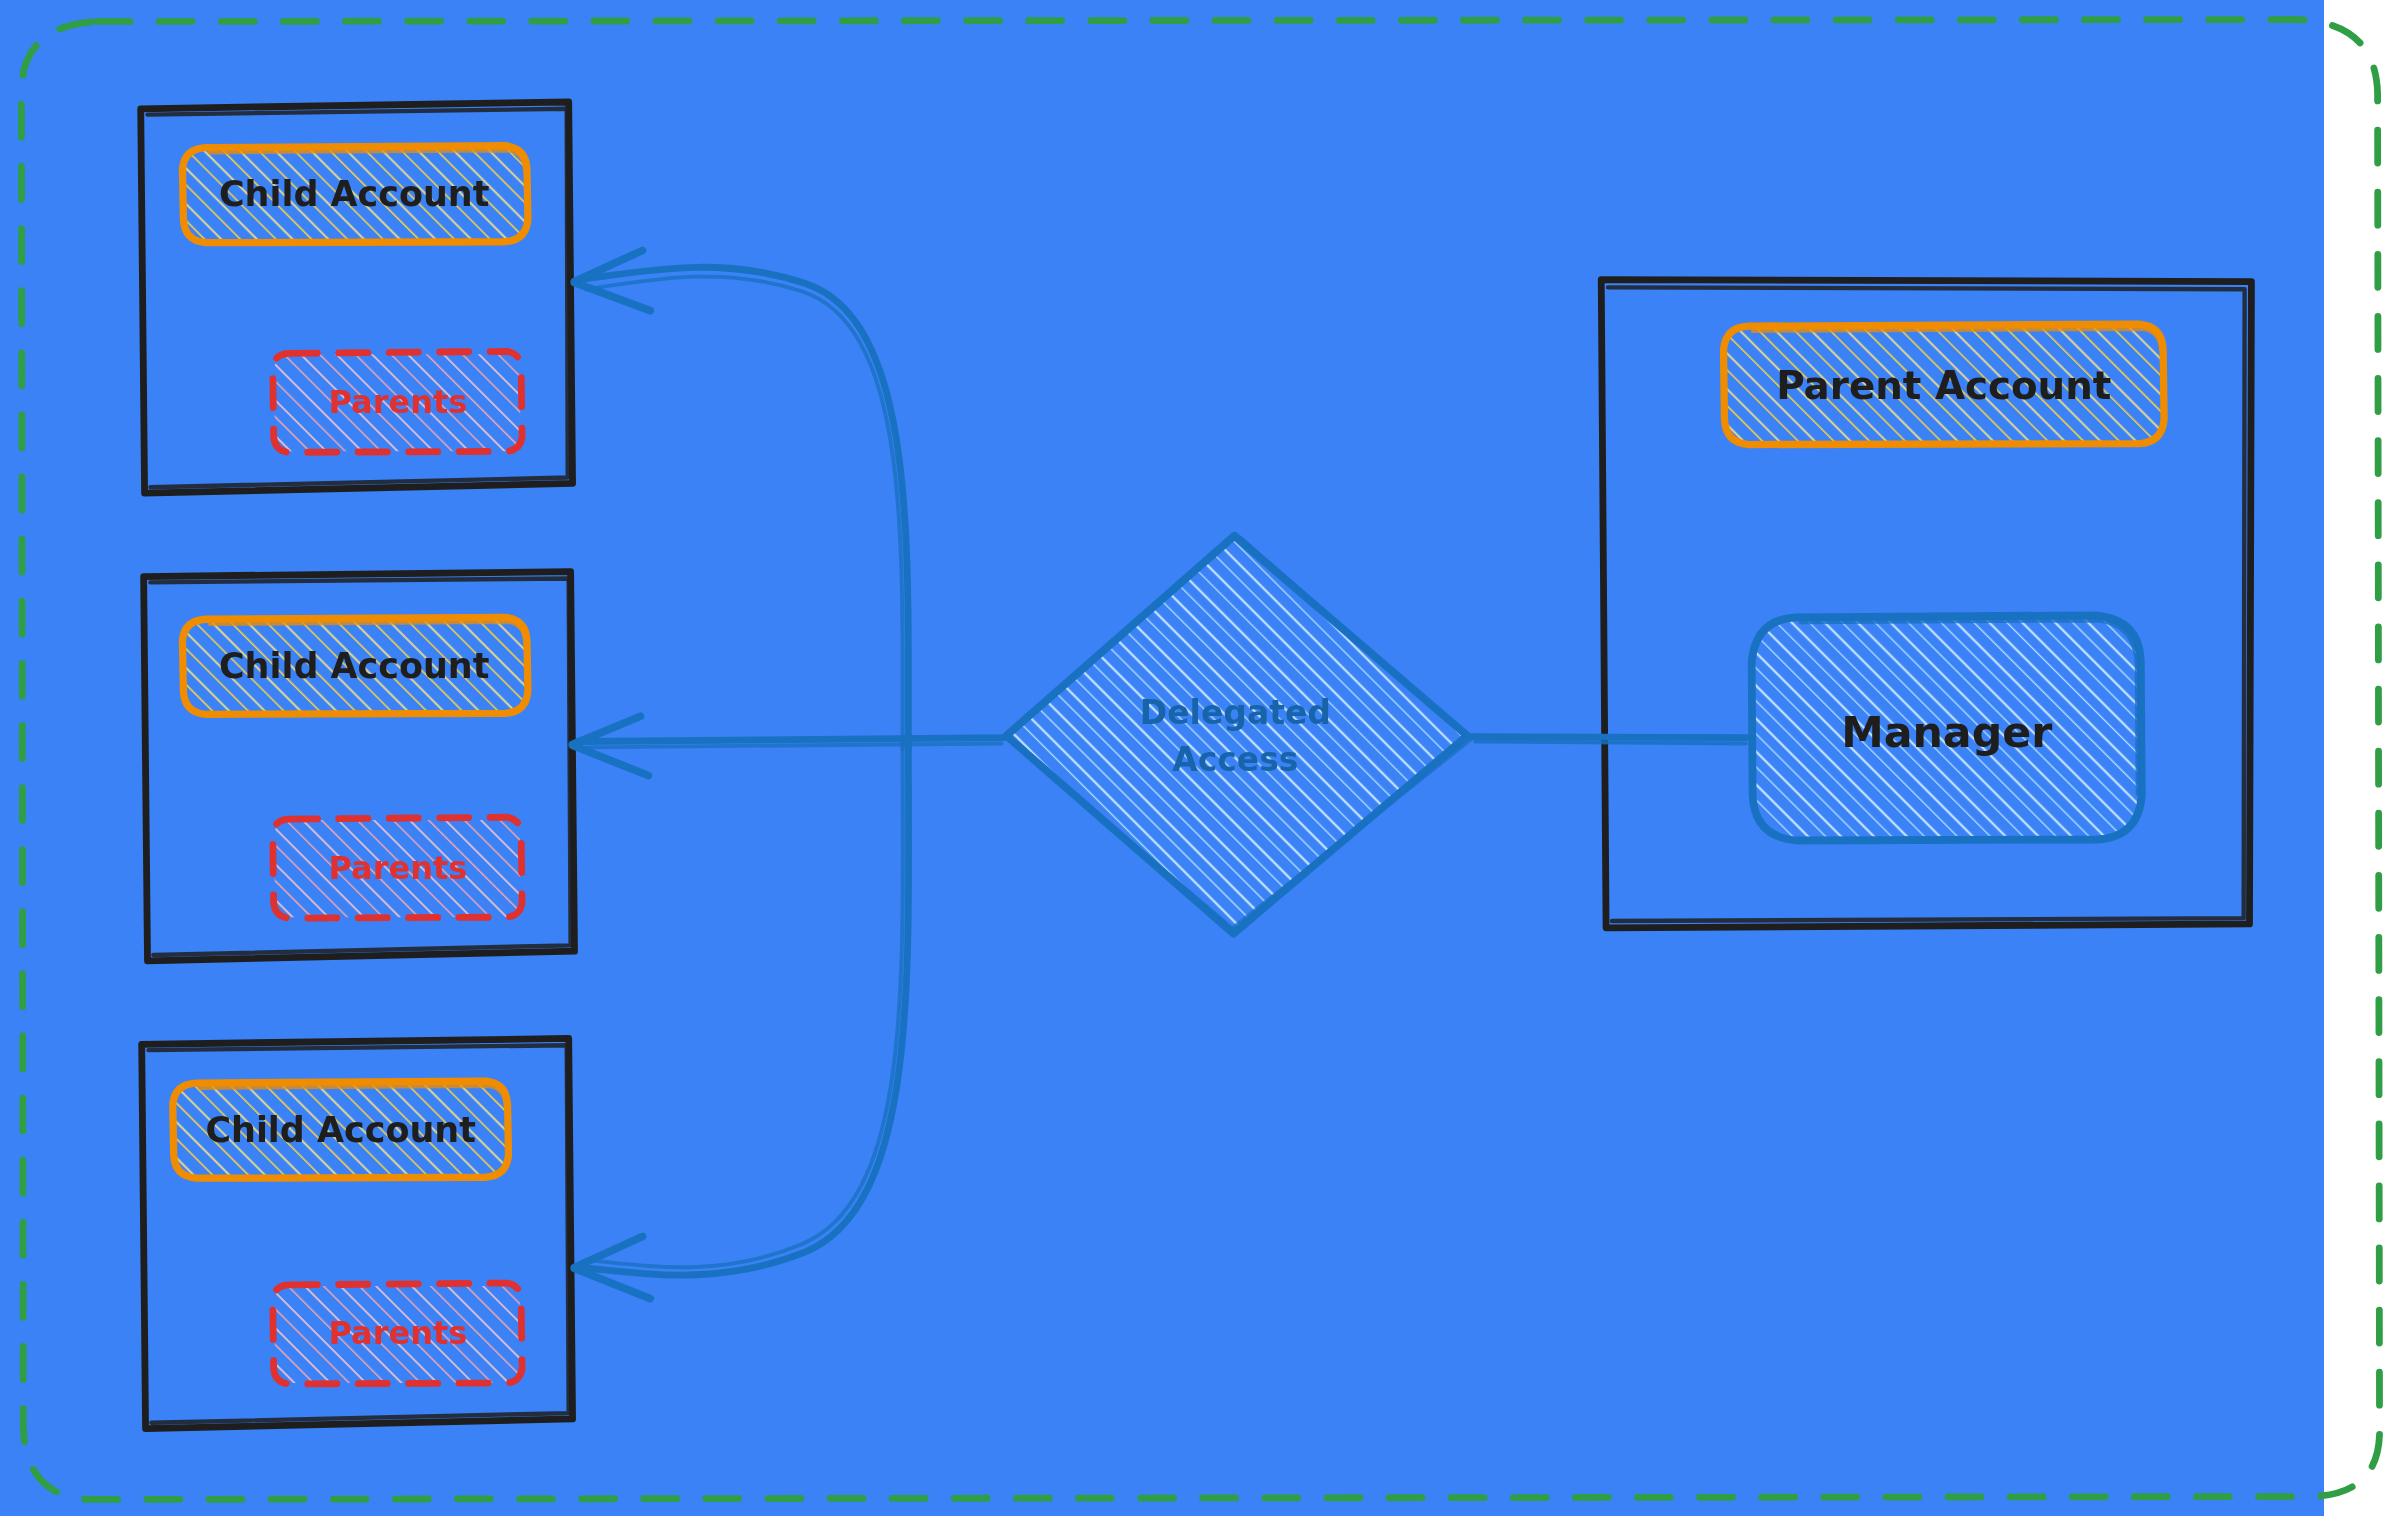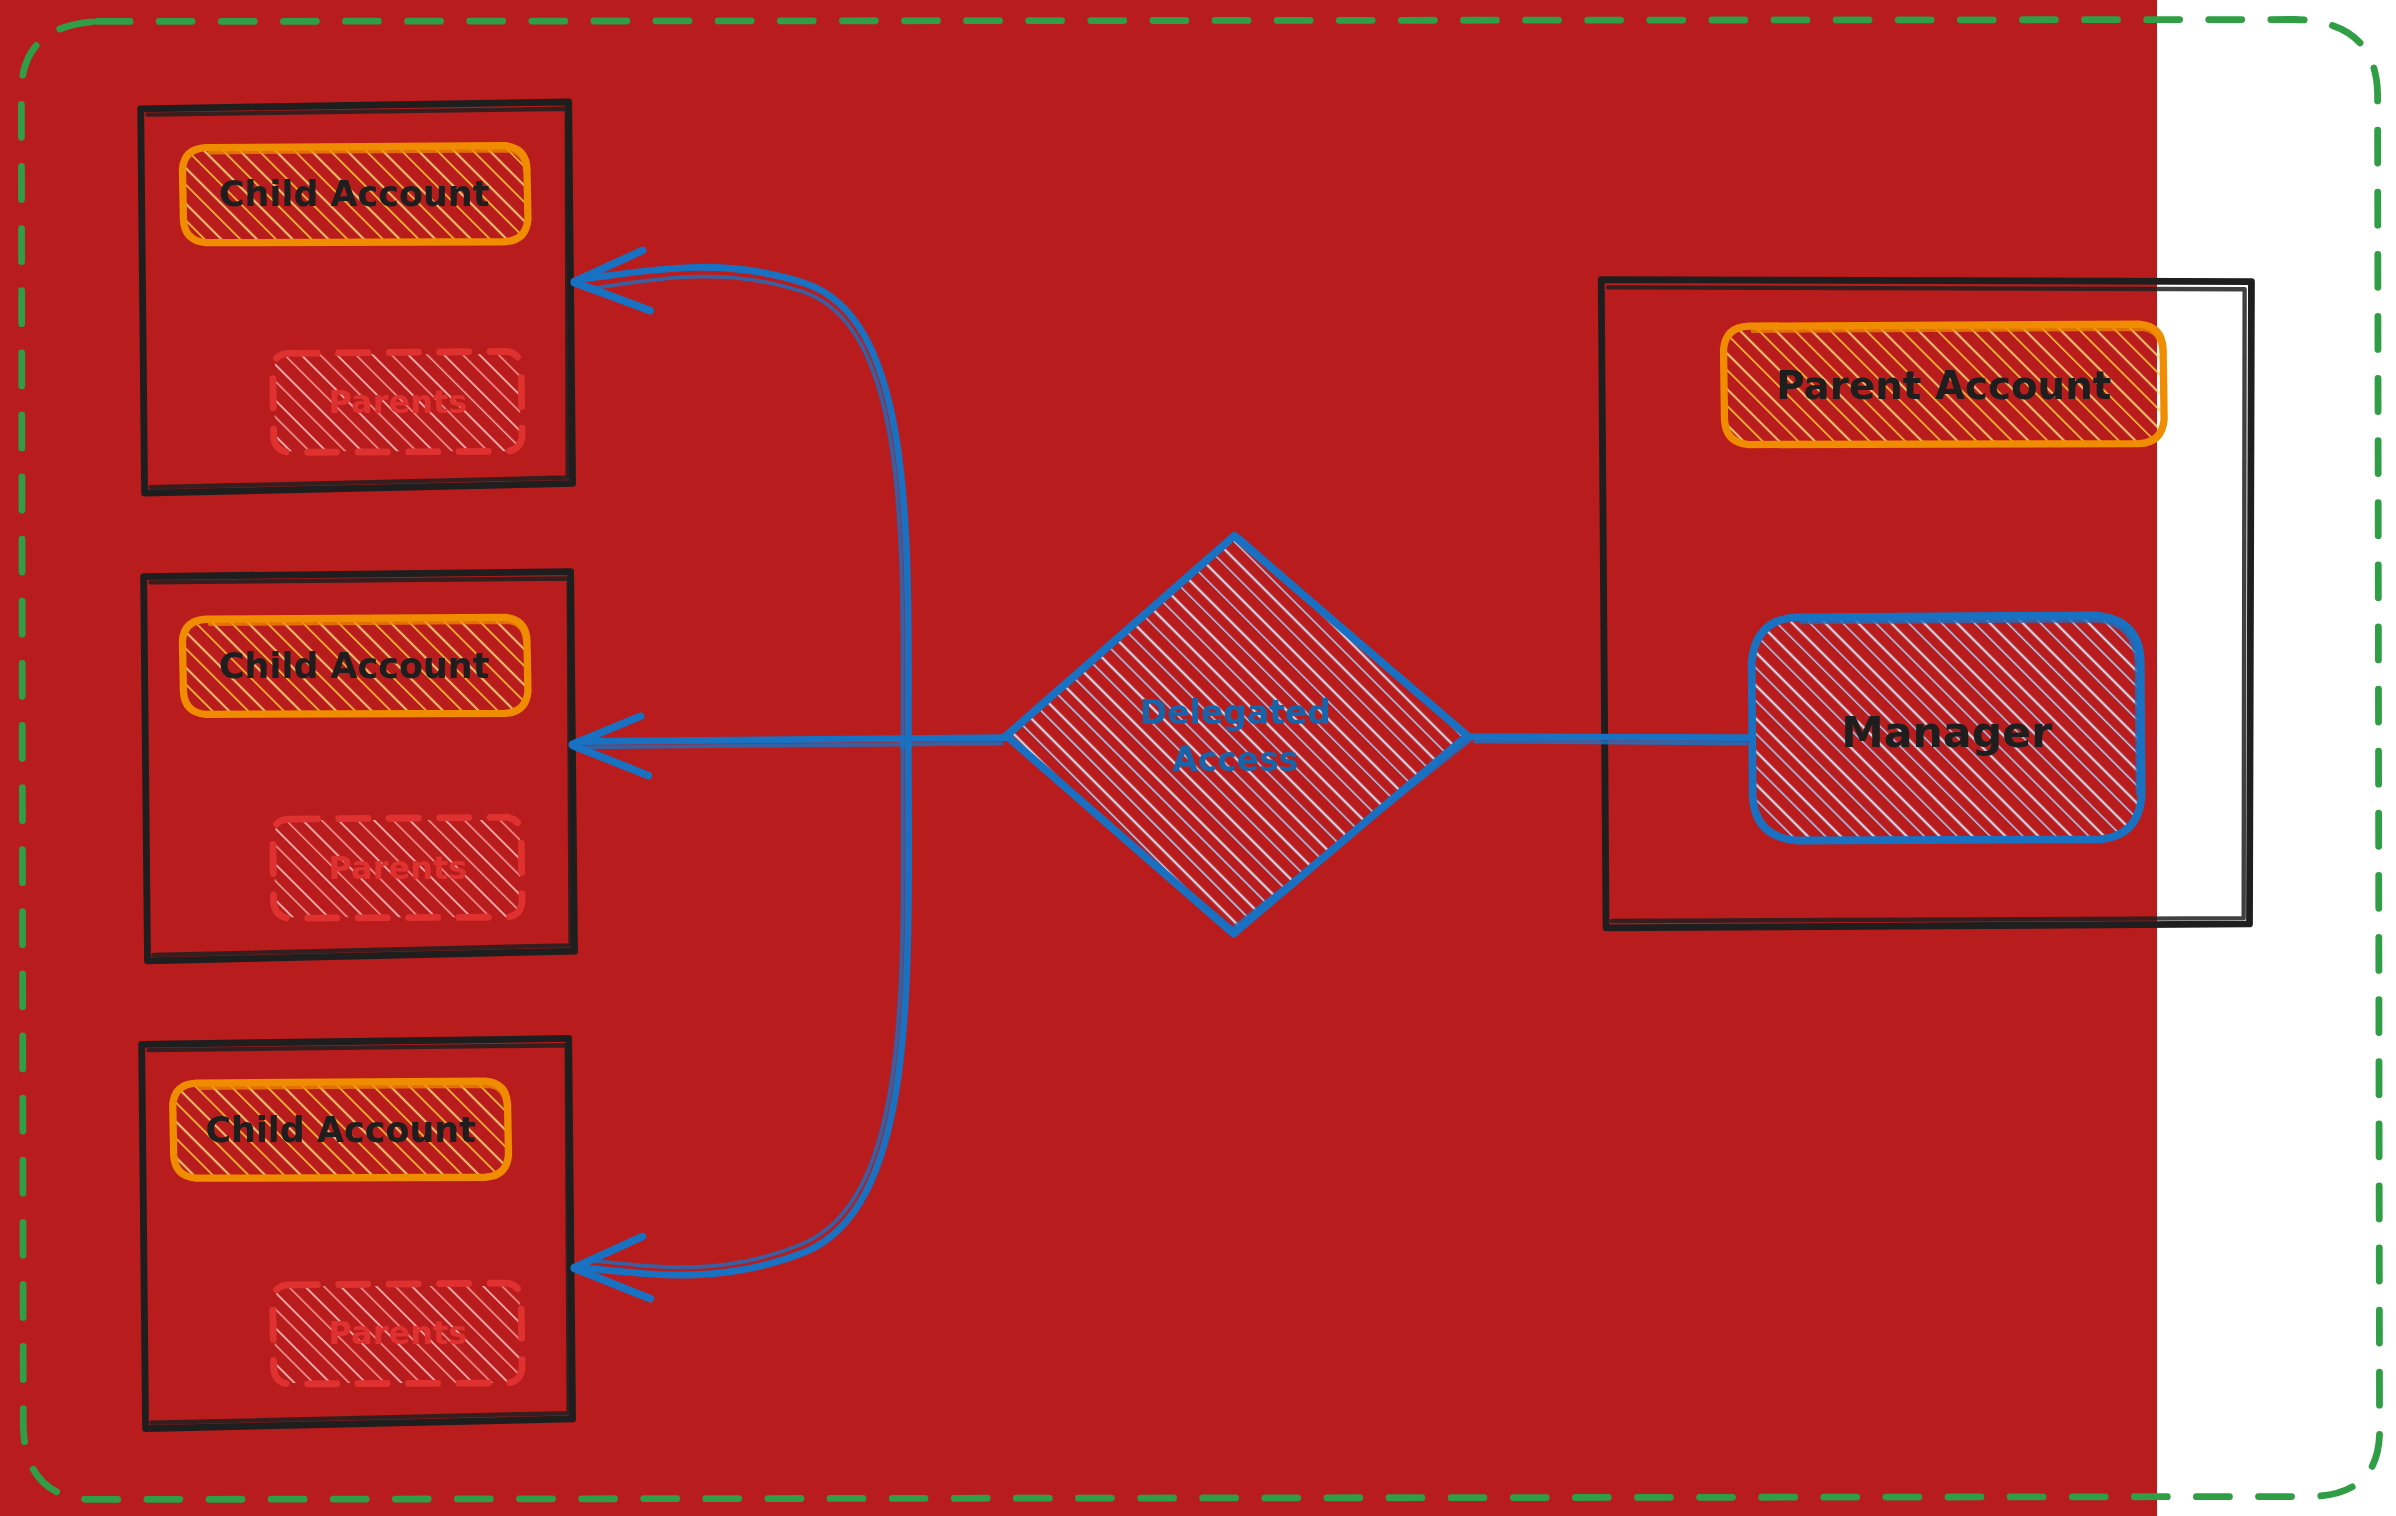--- a/index.html
+++ b/index.html
@@ -9,23 +9,23 @@
     background: #ffffff;
   }
   body {
     width: 2397px;
     height: 1517px;
     font-family: "DejaVu Sans", sans-serif;
     overflow: hidden;
   }
   #diagram-root {
     position: relative;
-    width: 2157px;
+    width: 2324px;
     height: 1517px;
-    background: #b91c1c;
+    background: #3b82f6;
   }
   svg.canvas {
     position: absolute;
     top: 0;
     left: 0;
     width: 2397px;
     height: 1517px;
     display: block;
   }
   .label {

